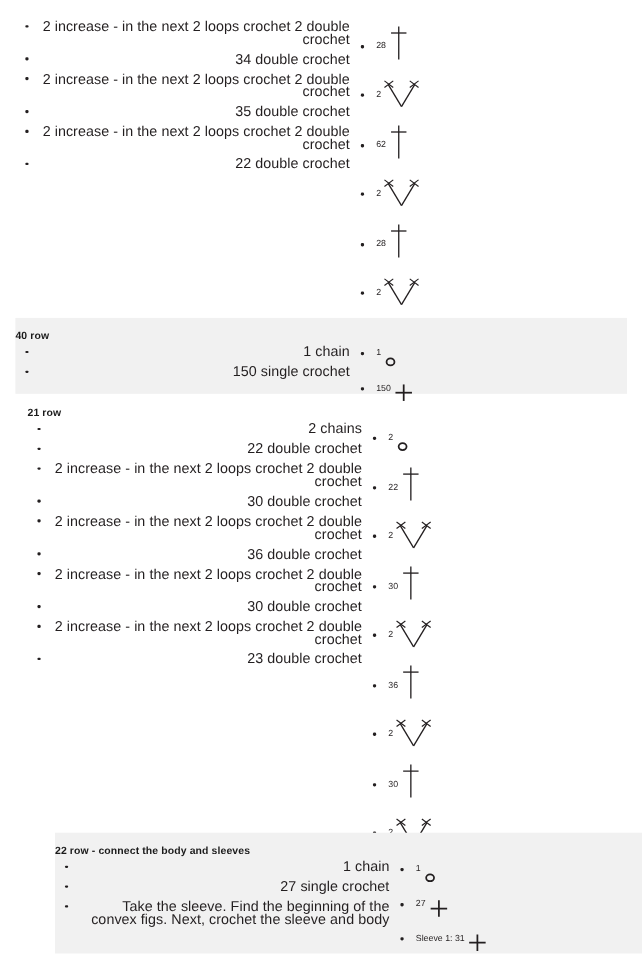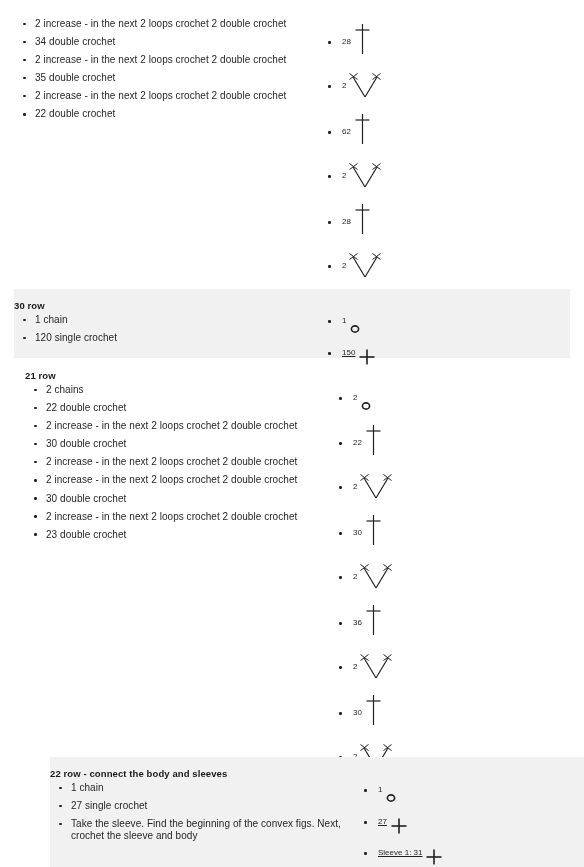--- a/index.html
+++ b/index.html
@@ -61,26 +61,27 @@
   }
 
   
   ul.steps {
     list-style: none;
     margin: 0;
     padding: 0;
   }
   ul.steps > li {
     position: relative;
-    font-size: 10px;
+    font-size: 13px;
     line-height: 11.6px;
     color: #231f20;
     padding-left: 21px;
     margin: 0 0 6.5px 0;
     letter-spacing: 0.05px;
+    text-align: right;
   }
   ul.steps > li:last-child { margin-bottom: 0; }
   ul.steps > li::before {
     content: "";
     position: absolute;
     left: 9px;
     top: 4.5px;
     width: 2.6px;
     height: 2.6px;
     border-radius: 50%;
@@ -126,21 +127,21 @@
   li.sym-dc .cnt     { margin-bottom: 9px; }
 
   li.sym-inc { height: 45px; }
   li.sym-inc::before { bottom: 13px; }
   li.sym-inc .cnt    { margin-bottom: 10px; }
 
   li.sym-ch  { height: 31px; }
   li.sym-ch::before  { bottom: 12px; }
   li.sym-ch .cnt     { margin-bottom: 9px; }
 
-  li.sym-sc  { height: 31px; text-decoration: underline; }
+  li.sym-sc  { height: 31px; }
   li.sym-sc::before  { bottom: 11px; }
   li.sym-sc .cnt     { margin-bottom: 8px; }
 
   .sym svg { display: block; overflow: visible; }
   .sym-gap { width: 3px; display: inline-block; }
 
   
   #sec-19cont { position: absolute; left: 0;  top: 0;   width: 584px; height: 289px; }
   #sec-20     { position: absolute; left: 14px; top: 289px; width: 556px; height: 69px; }
   #sec-21     { position: absolute; left: 11px;  top: 358px; width: 584px; height: 481px; }
@@ -262,24 +263,24 @@
             </span>
           </li>
         </ul>
       </div>
     </div>
   </div>
 
   <div class="section shaded" id="sec-20">
     <div class="section-inner pad-top-20">
       <div class="col-left">
-        <div class="row-heading">30 row</div>
+        <div class="row-heading">40 row</div>
         <ul class="steps">
           <li>1 chain</li>
-          <li>120 single crochet</li>
+          <li>150 single crochet</li>
         </ul>
       </div>
       <div class="col-right right-offset-20">
         <ul class="symbols">
           <li class="sym-ch">
             <span class="cnt">1</span>
             <span class="sym-gap"></span>
             <span class="sym">
               <svg width="12" height="12" viewBox="0 0 12 12">
                   <ellipse cx="6" cy="6" rx="3.6" ry="3.1" fill="none" stroke="#231f20" stroke-width="1.6"></ellipse>
@@ -304,20 +305,21 @@
   <div class="section" id="sec-21">
     <div class="section-inner pad-top-21">
       <div class="col-left">
         <div class="row-heading">21 row</div>
         <ul class="steps">
           <li>2 chains</li>
           <li>22 double crochet</li>
           <li>2 increase - in the next 2 loops crochet 2 double crochet</li>
           <li>30 double crochet</li>
           <li>2 increase - in the next 2 loops crochet 2 double crochet</li>
+          <li>36 double crochet</li>
           <li>2 increase - in the next 2 loops crochet 2 double crochet</li>
           <li>30 double crochet</li>
           <li>2 increase - in the next 2 loops crochet 2 double crochet</li>
           <li>23 double crochet</li>
         </ul>
       </div>
       <div class="col-right right-offset-21">
         <ul class="symbols">
           <li class="sym-ch">
             <span class="cnt">2</span>

